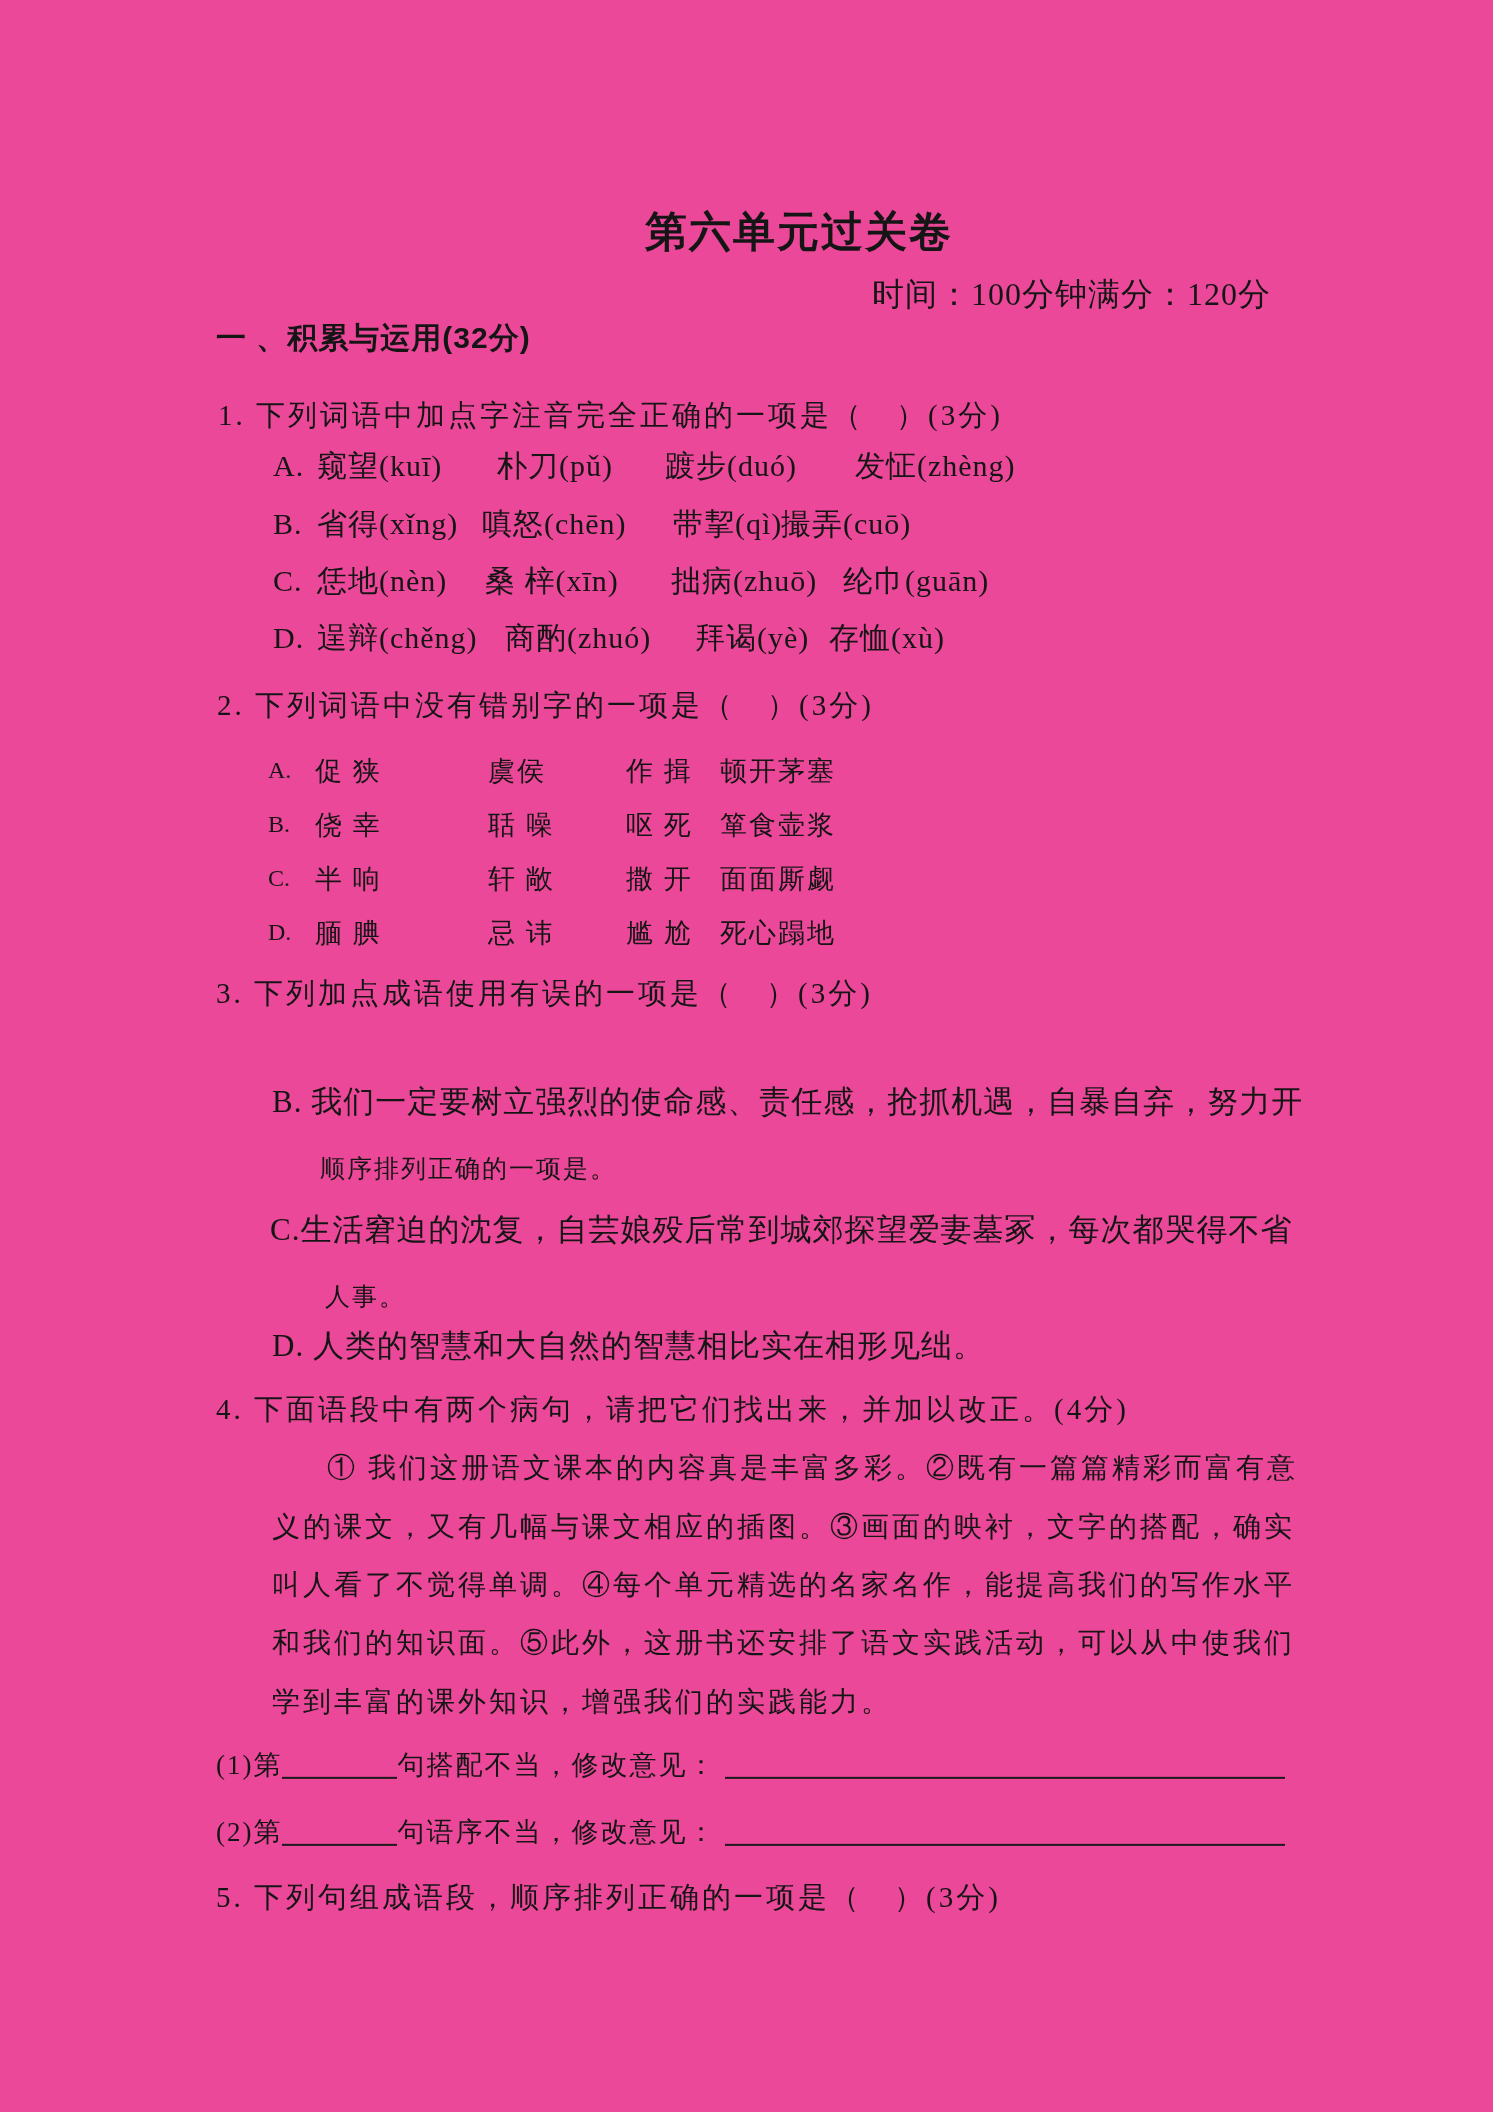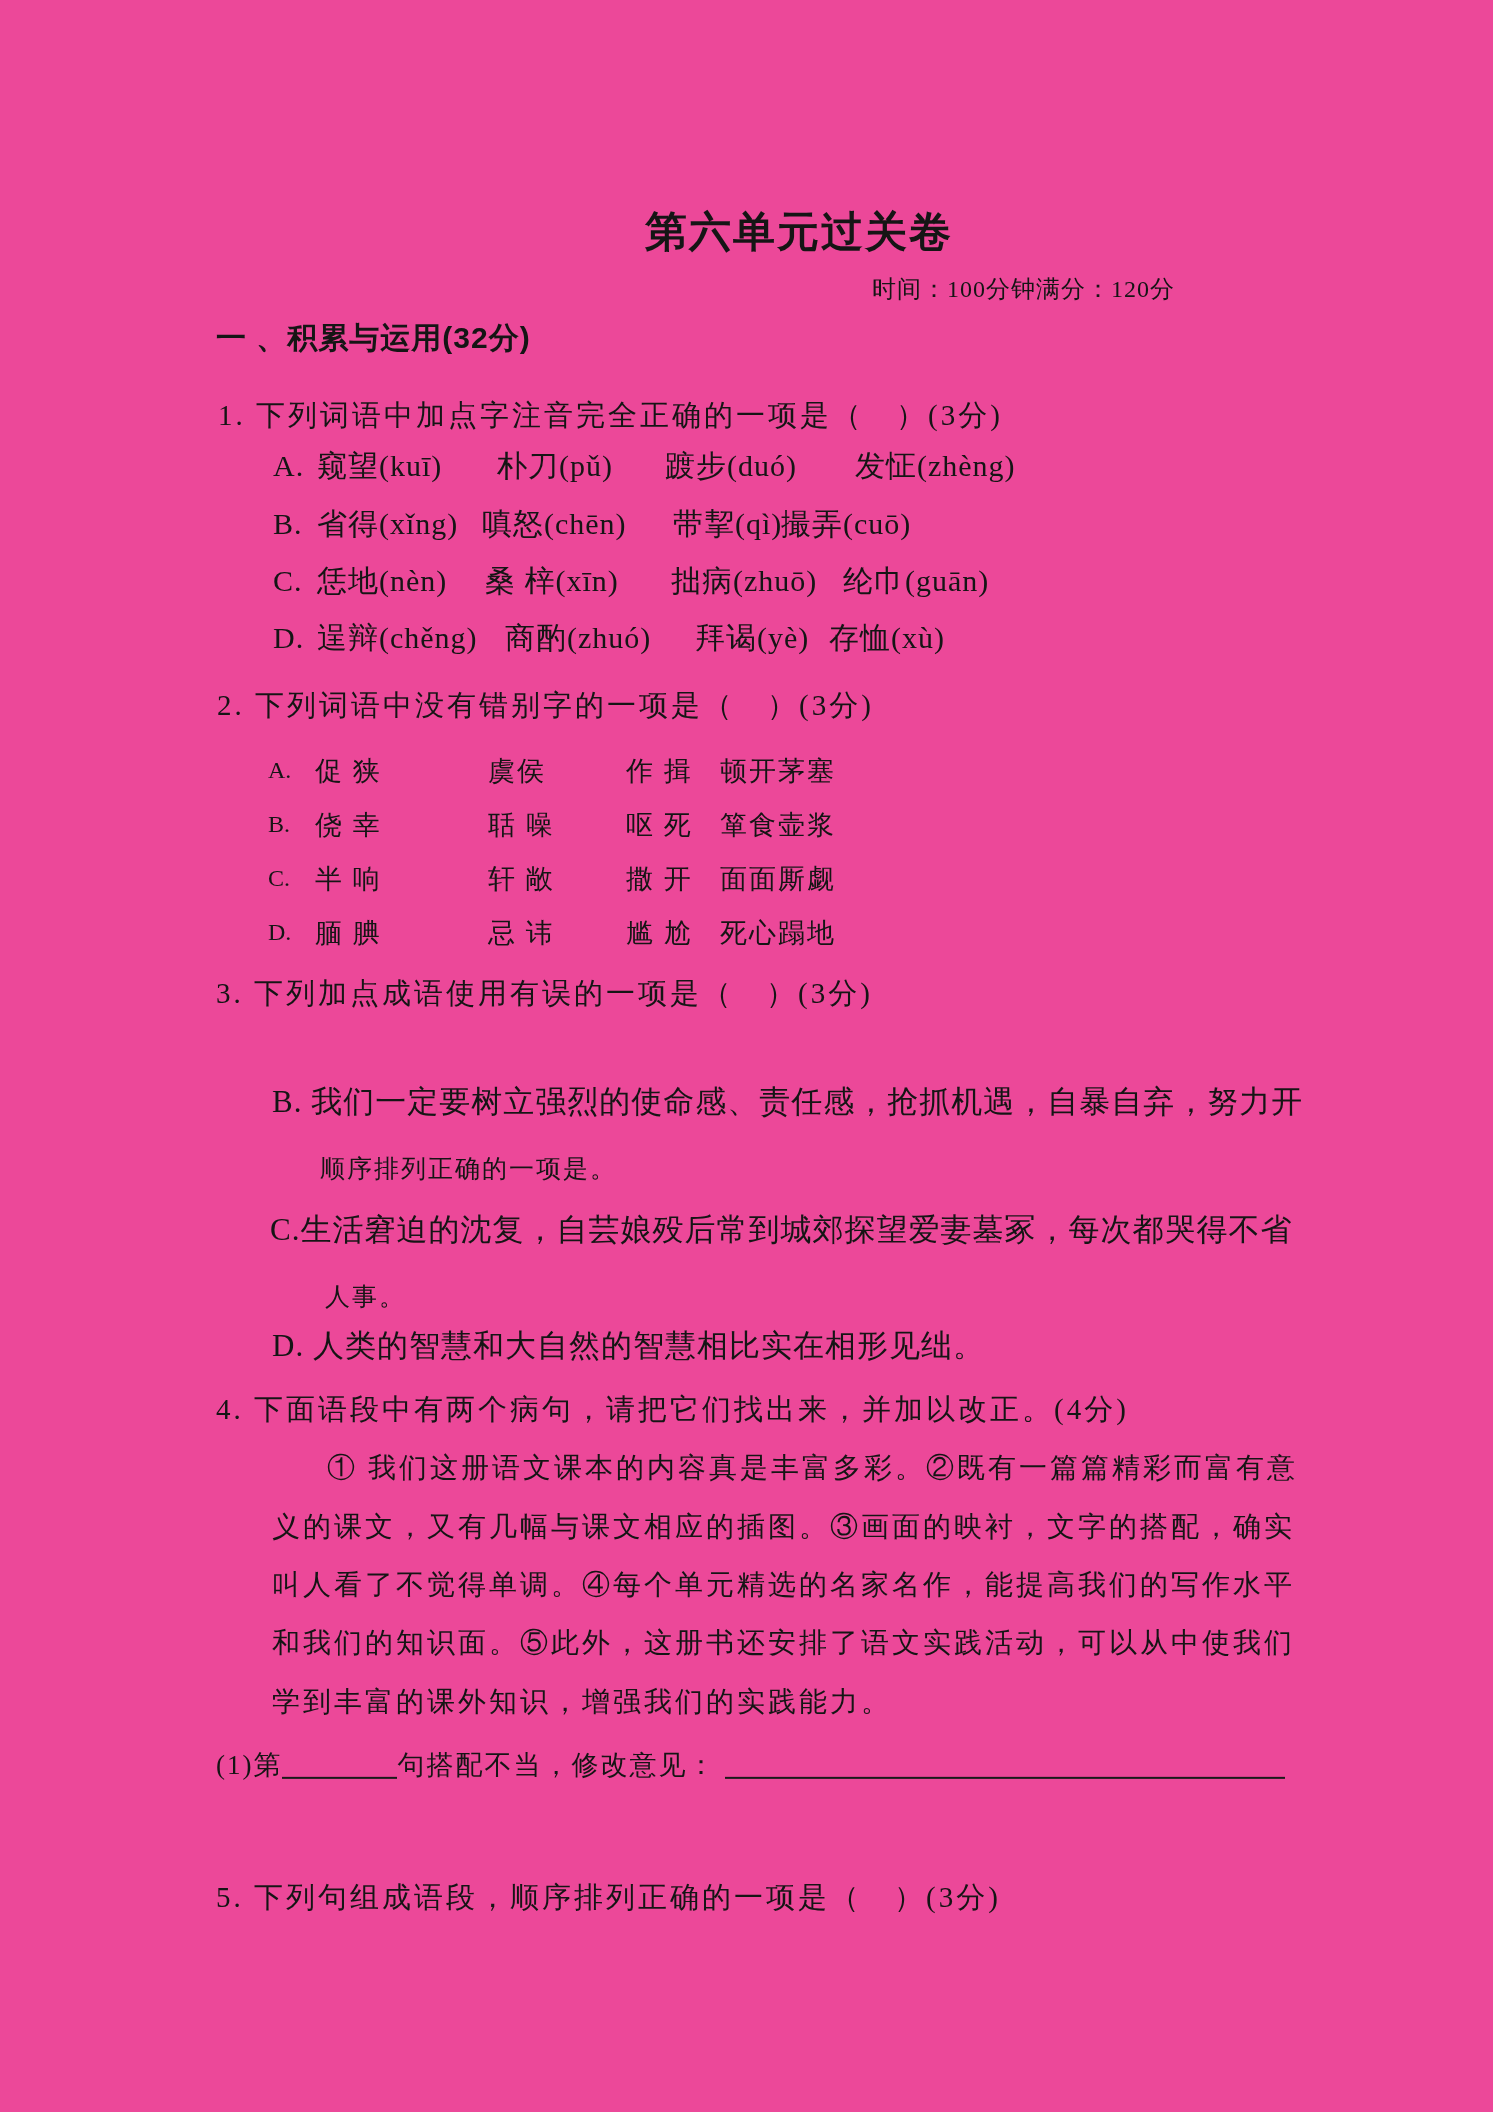--- a/index.html
+++ b/index.html
@@ -6,21 +6,21 @@
   .page{
     position:relative;
     width:1493px;height:2112px;
     background:#ec4899;
     font-family:"Liberation Serif", serif;
     color:#151515;
     overflow:hidden;
   }
   .abs{position:absolute;white-space:nowrap;line-height:1.25;}
   .title{font-size:42px;font-weight:bold;letter-spacing:2px;}
-  .meta{font-size:24px;letter-spacing:1px;}
+  .meta{font-size:32px;letter-spacing:1px;}
   .section-heading{font-family:"Liberation Sans",sans-serif;font-weight:bold;font-size:30px;letter-spacing:1px;}
   .stem{font-size:29px;letter-spacing:3px;}
   .q1row{height:42px;font-size:30px;}
   .q1row .cell{position:absolute;top:0;white-space:nowrap;letter-spacing:1px;}
   .q2row{height:36px;}
   .q2row .cell{position:absolute;top:0;white-space:nowrap;font-size:27px;letter-spacing:2px;}
   .q2row .letter{font-size:24px;letter-spacing:0;}
   .opt-main{font-size:31px;letter-spacing:1px;}
   .opt-sub{font-size:25px;letter-spacing:2px;}
   .para-line{font-size:28px;letter-spacing:3px;}
@@ -124,16 +124,19 @@
   <div class="abs para-line" style="left:272px;top:1509px;">义的课文，又有几幅与课文相应的插图。③画面的映衬，文字的搭配，确实</div>
   <div class="abs para-line" style="left:327px;top:1450px;">① 我们这册语文课本的内容真是丰富多彩。②既有一篇篇精彩而富有意</div>
   <div class="abs para-line" style="left:272px;top:1625px;">和我们的知识面。⑤此外，这册书还安排了语文实践活动，可以从中使我们</div>
   <div class="abs para-line" style="left:272px;top:1567px;">叫人看了不觉得单调。④每个单元精选的名家名作，能提高我们的写作水平</div>
   <div class="abs para-line" style="left:272px;top:1684px;">学到丰富的课外知识，增强我们的实践能力。</div>
 
   <div class="abs fill-line" style="left:216px;top:1746px;">
     <span>(1)第</span><span class="blank short"></span><span>句搭配不当，修改意见：</span> <span class="blank long"></span>
   </div>
 
+  <div class="abs fill-line" style="left:216px;top:1813px;">
+    <span>(2)第</span><span class="blank short"></span><span>句语序不当，修改意见：</span> <span class="blank long"></span>
+  </div>
 
   <div class="abs stem" style="left:216px;top:1879px;">5. 下列句组成语段，顺序排列正确的一项是（　）(3分)</div>
 
 </div>
 
 </body></html>

